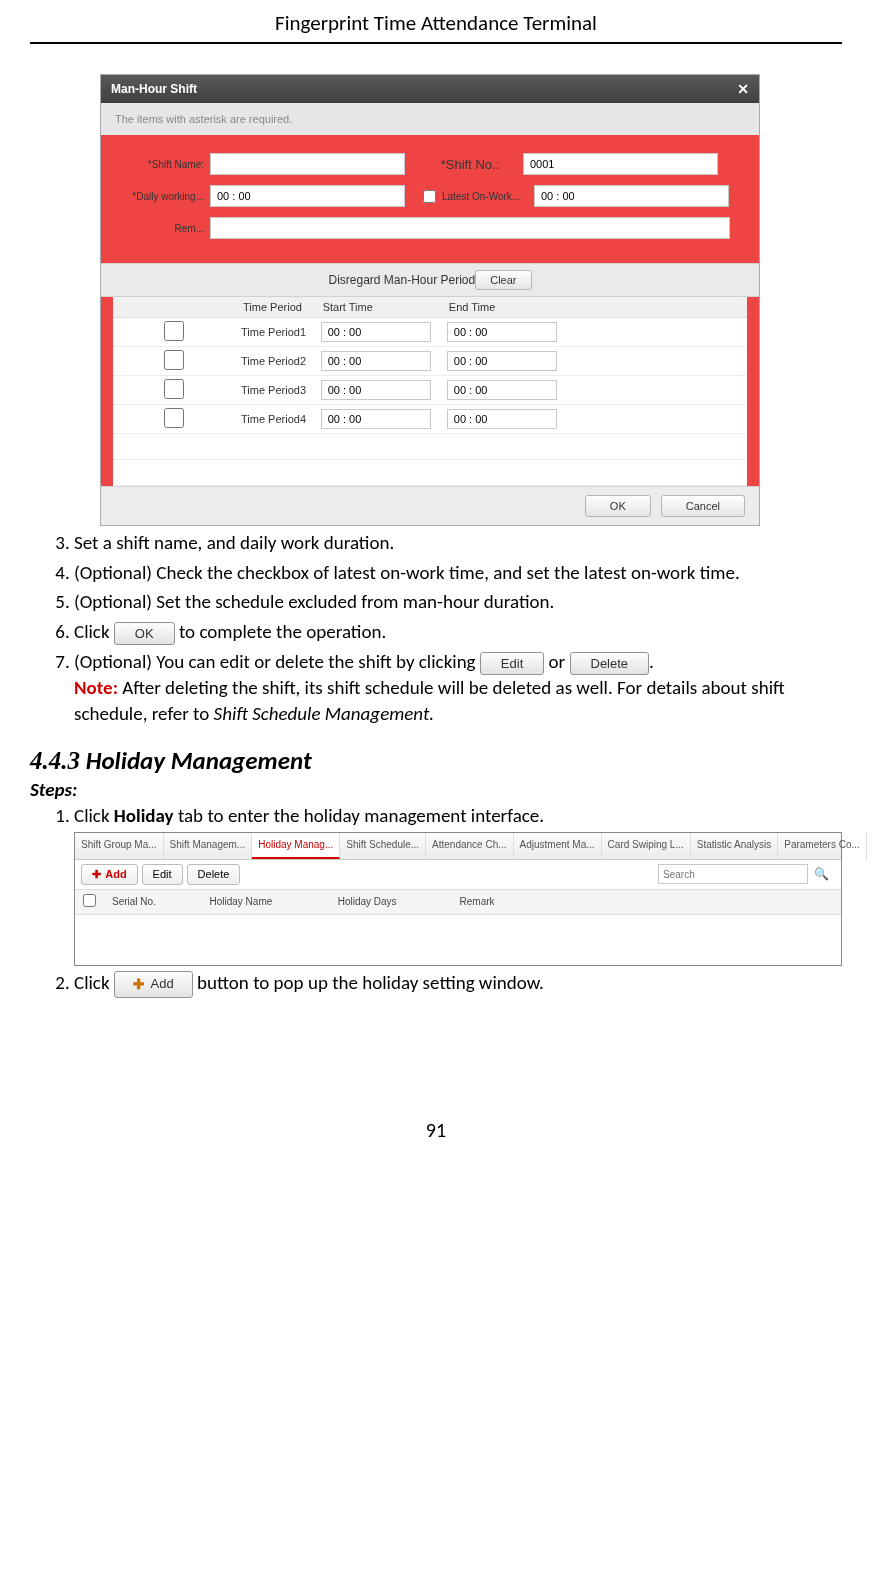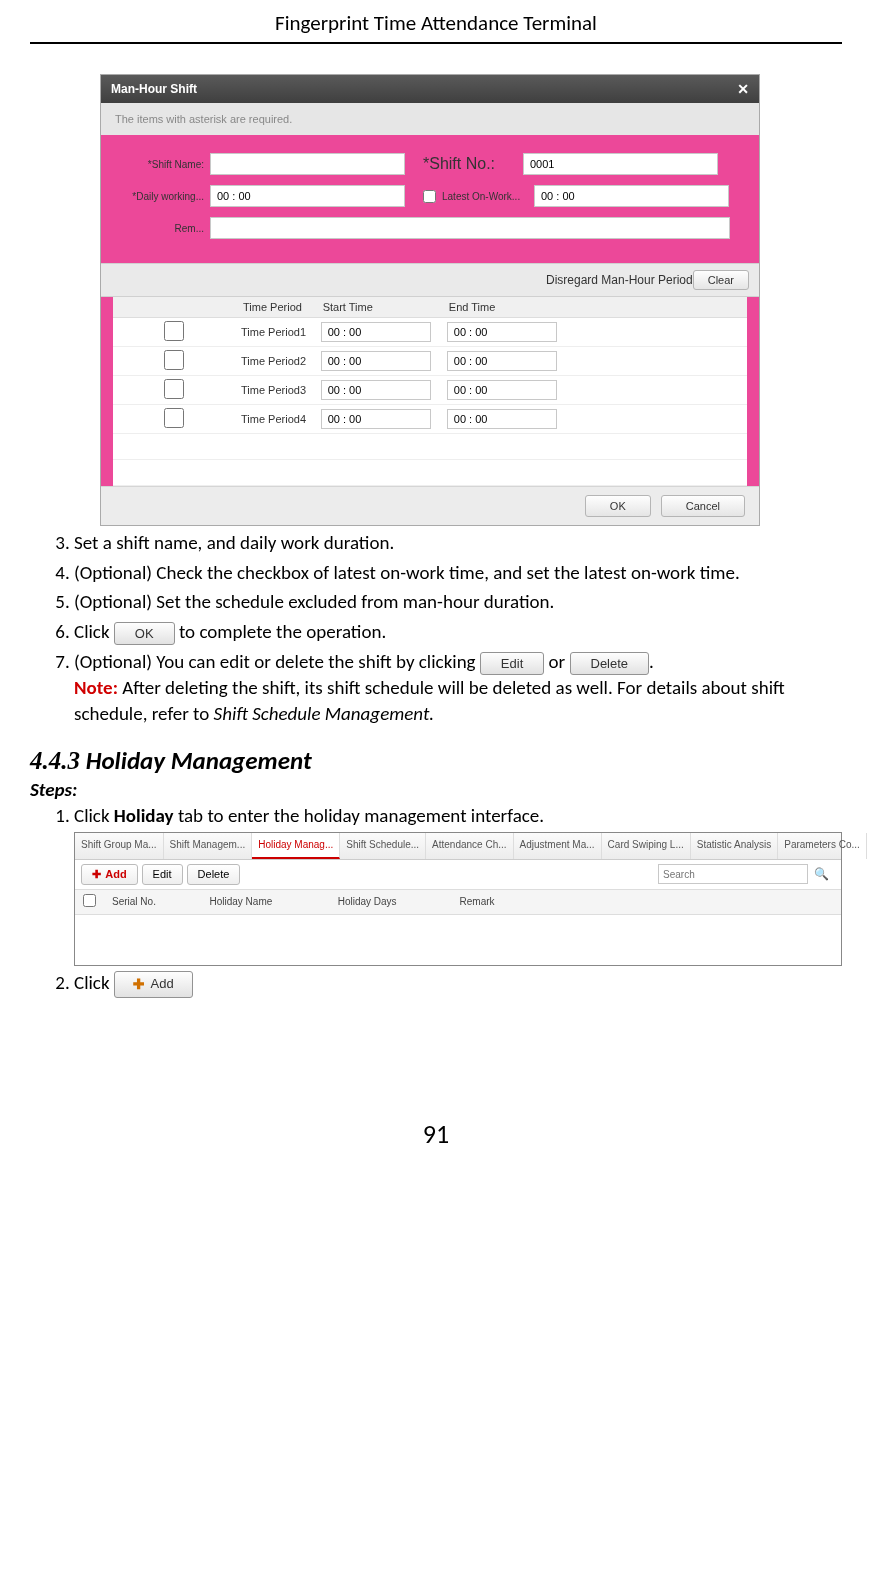--- a/index.html
+++ b/index.html
@@ -1,36 +1,36 @@
 <!DOCTYPE html>
 <html><head>
   <meta charset="utf-8">
   <style>
     * { box-sizing:border-box; margin:0; padding:0; }
     body { font-family:Calibri,"Segoe UI",Arial,sans-serif; font-size:19px; color:#000; background:#fff; width:872px; }
     .page { padding:10px 30px 30px; }
     .page-header { text-align:center; font-size:21px; padding-bottom:6px; border-bottom:2px solid #000; margin-bottom:30px; }
-    .page-footer { text-align:center; font-size:26px; margin-top:120px; }
+    .page-footer { text-align:center; font-size:20px; margin-top:120px; }
 
     
     .dialog-wrap { margin:0 0 4px 70px; }
-    .dialog { width:660px; border:1px solid #aaa; background:#ec4899; font-family:Tahoma,Arial,sans-serif; font-size:12px; color:#333; }
+    .dialog { width:660px; border:1px solid #aaa; background:#ef4444; font-family:Tahoma,Arial,sans-serif; font-size:12px; color:#333; }
     .titlebar { background:linear-gradient(#5a5a5a,#3f3f3f); color:#fff; padding:6px 10px; display:flex; align-items:center; justify-content:space-between; font-weight:bold; }
     .titlebar .x { font-size:14px; color:#fff; }
     .notice { background:#e6e6e6; color:#888; padding:10px 14px; font-size:11px; }
     .form { padding:18px 14px 10px; }
     .row { display:flex; align-items:center; margin-bottom:10px; }
     .row label { width:95px; text-align:right; padding-right:6px; font-size:10px; }
-    .row .col2lab { width:100px; text-align:left; padding-right:6px; font-size:16px; margin-left:18px; }
+    .row .col2lab { width:100px; text-align:center; padding-right:6px; font-size:13px; margin-left:18px; }
     .row input[type=text] { height:22px; border:1px solid #c8c8c8; background:#fff; padding:0 6px; font-size:11px; }
     .row .w1 { width:195px; }
     .row .w2 { width:195px; }
     .row .wfull { width:520px; }
     .row .chk { margin-right:4px; }
-    .section-hdr { background:#eaeaea; border-top:1px solid #d0d0d0; border-bottom:1px solid #d0d0d0; padding:6px 10px; display:flex; align-items:center; justify-content:flex-end; margin:4px 0 0; }
+    .section-hdr { background:#eaeaea; border-top:1px solid #d0d0d0; border-bottom:1px solid #d0d0d0; padding:6px 10px; display:flex; align-items:center; justify-content:center; margin:4px 0 0; }
     .btn-inline { background:linear-gradient(#fefefe,#e5e5e5); border:1px solid #b5b5b5; border-radius:3px; padding:3px 14px; font-size:11px; color:#333; }
     .grid { border-collapse:collapse; width:634px; margin:0 12px; background:#fff; }
     .grid th { background:#f0f0f0; font-weight:normal; font-size:11px; text-align:left; padding:4px 8px; border-bottom:1px solid #ddd; }
     .grid td { border-bottom:1px solid #eee; padding:3px 6px; height:26px; font-size:11px;margin-left:20px; }
     .grid td input { width:110px; height:20px; border:1px solid #c8c8c8; padding:0 6px; font-size:11px; }
     .grid .empty td { height:26px; }
     .dlg-footer { background:#ececec; border-top:1px solid #d5d5d5; padding:8px 14px; display:flex; justify-content:flex-end; gap:10px; }
     .dlg-footer .btn-inline { padding:4px 24px; }
 
     
@@ -216,18 +216,18 @@
                 <td colspan="6"></td>
               </tr>
             </tbody>
         </table>
       </div>
     </li>
     <li>
       <span>Click </span><span class="inline-add-btn">
           <span class="plus2">✚</span>
           <span>Add</span>
-        </span>
+        </span><span> button to pop up the holiday setting window.</span>
     </li>
   </ol>
 
   <div class="page-footer">91</div>
 </div>
 
 </body></html>

